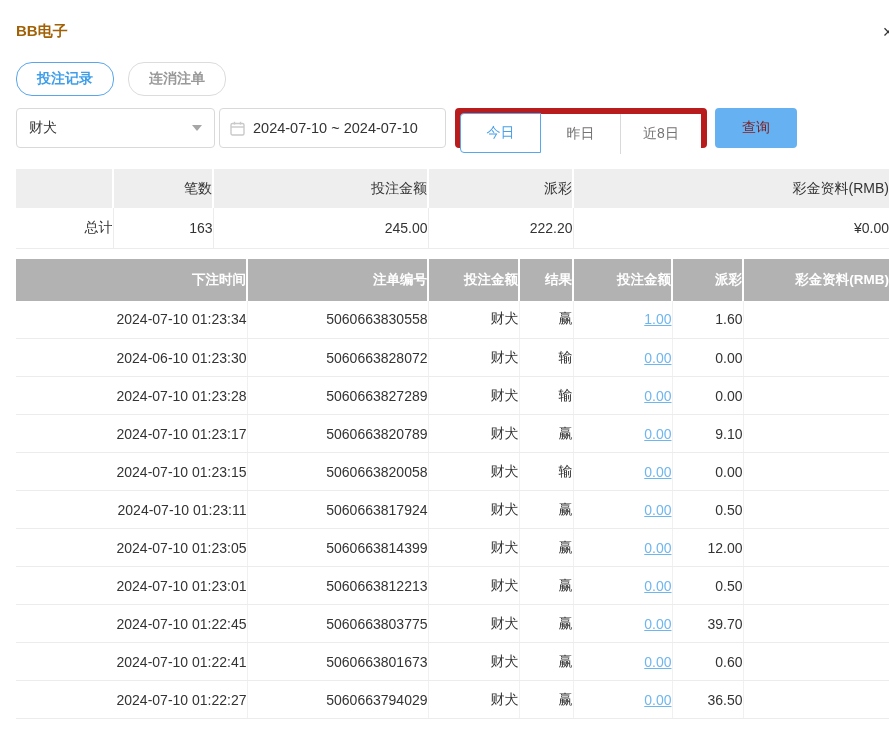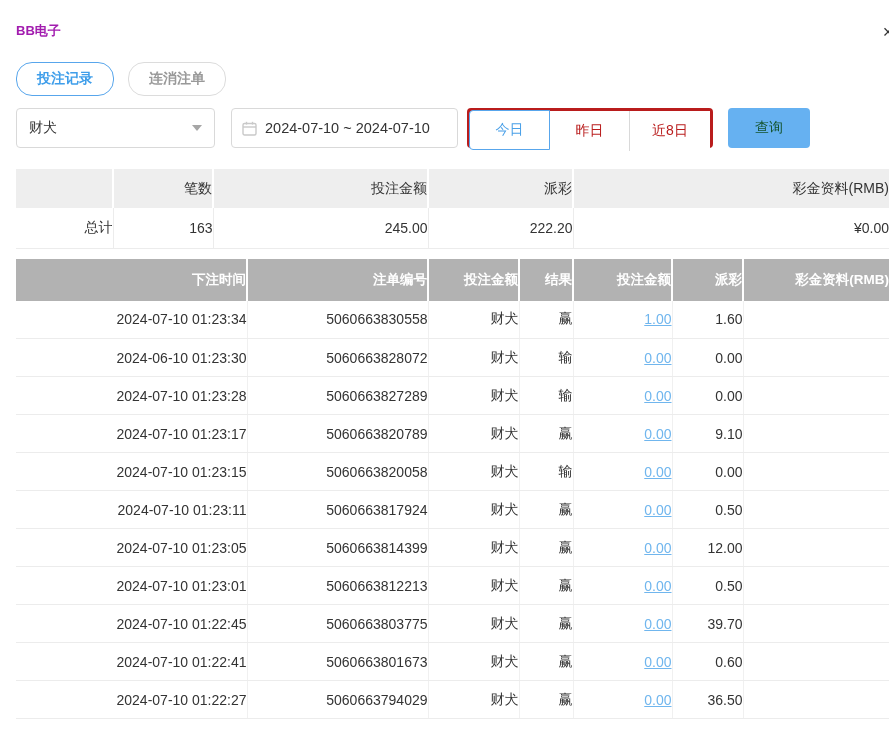--- a/index.html
+++ b/index.html
@@ -1,48 +1,48 @@
 <!DOCTYPE html>
 <html><head>
 <meta charset="utf-8">
 <style>
   * { margin:0; padding:0; box-sizing:border-box; }
   html,body { width:889px; height:738px; overflow:hidden; background:#fff;
     font-family:"Liberation Sans","DejaVu Sans",sans-serif; color:#333; }
   .page { position:relative; width:889px; height:738px; padding:22px 0 0 16px; }
 
-  .page-title { font-size:13px; font-weight:bold; color:#a21caf; line-height:18px; }
+  .page-title { font-size:15px; font-weight:bold; color:#a16207; line-height:18px; }
 
   .close-btn { position:absolute; top:24px; right:-7px; font-size:14px; color:#333;
     width:16px; height:16px; line-height:16px; text-align:center; cursor:pointer; }
 
   
   .tabs { margin-top:22px; display:flex; gap:14px;font-weight:bold; }
   .tab { height:34px; padding:0 20px; border:1px solid #dcdcdc; border-radius:16px;
     background:#fff; font-size:14px; color:#999; display:flex; align-items:center; cursor:pointer; }
   .tab.active { border-color:#58a6ec; color:#3f9eea; }
 
   
   .filters { margin-top:12px; display:flex; align-items:center; }
   .select { width:199px; height:40px; border:1px solid #d9d9d9; border-radius:4px;
     display:flex; align-items:center; padding:0 12px; font-size:14px; color:#333; cursor:pointer; }
   .select .grow { flex:1; }
   .caret { width:0; height:0; border-left:5px solid transparent; border-right:5px solid transparent;
     border-top:6px solid #a6a6a6; margin-left:8px; }
-  .date-input { margin-left:16px; width:227px; height:40px; border:1px solid #d9d9d9; border-radius:4px;
+  .date-input { margin-left:4px; width:227px; height:40px; border:1px solid #d9d9d9; border-radius:4px;
     display:flex; align-items:center; padding:0 10px; font-size:14.5px; color:#333; cursor:pointer; }
   .cal-icon { margin-right:8px; display:inline-flex; }
-  .seg-group { margin-left:9px; display:flex; height:40px; border:3px solid #b91c1c; border-radius:4px; overflow:visible; }
+  .seg-group { margin-left:9px; display:flex; height:40px; border:6px solid #b91c1c; border-radius:4px; overflow:visible; }
   .seg { width:80px; height:40px; display:flex; align-items:center; justify-content:center;
-    font-size:14px; color:#b91c1c; border-right:1px solid #d9d9d9; cursor:pointer; background:#fff; }
+    font-size:14px; color:#737373; border-right:1px solid #d9d9d9; cursor:pointer; background:#fff; }
   .seg:last-child { border-right:none; }
   .seg.active { color:#4aa0e8; border:1px solid #58a6ec; margin:-1px 0 -1px -1px; width:81px;
     border-radius:4px 0 0 4px; }
-  .primary-btn { margin-left:15px; width:82px; height:40px; background:#66b1f1; border:none;
-    border-radius:4px; color:#14532d; font-size:14px; display:flex; align-items:center; justify-content:center;
+  .primary-btn { margin-left:8px; width:82px; height:40px; background:#66b1f1; border:none;
+    border-radius:4px; color:#7f1d1d; font-size:14px; display:flex; align-items:center; justify-content:center;
     cursor:pointer; font-family:inherit; }
 
   
   table { border-collapse:collapse; table-layout:fixed; width:873px; text-align:right; }
   td,th { overflow:hidden; white-space:nowrap; }
 
   .summary { margin-top:21px; font-size:14px; }
   .summary th { height:39px; background:#eeeeee; font-weight:normal; color:#333;
     border-right:2px solid #fff; }
   .summary th:last-child { border-right:none; }

